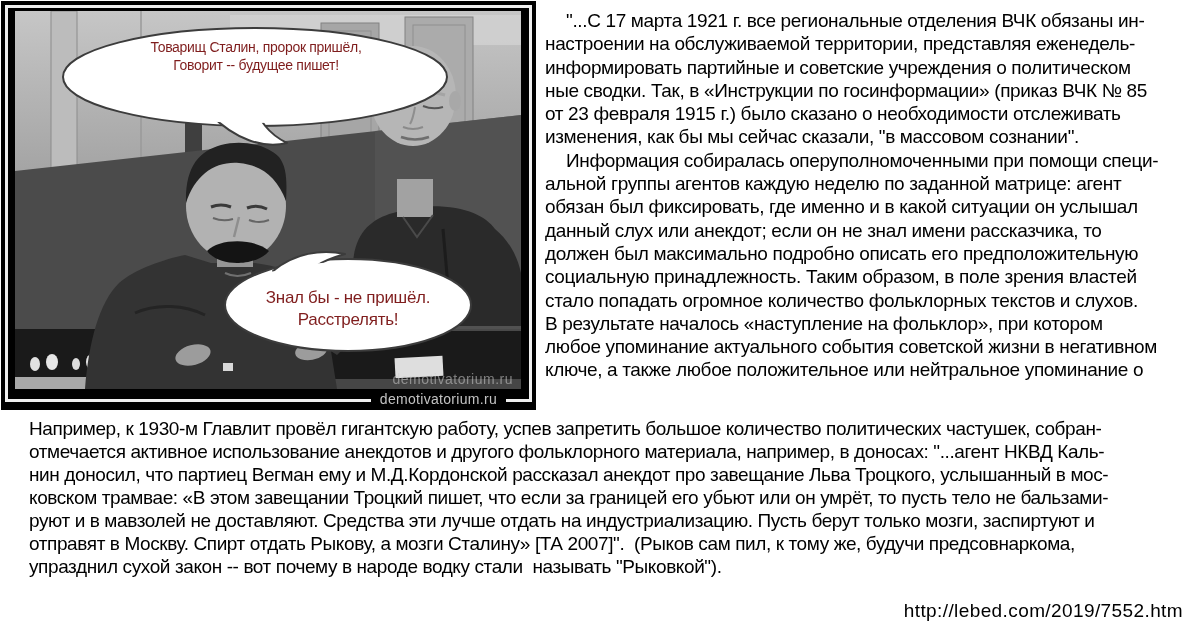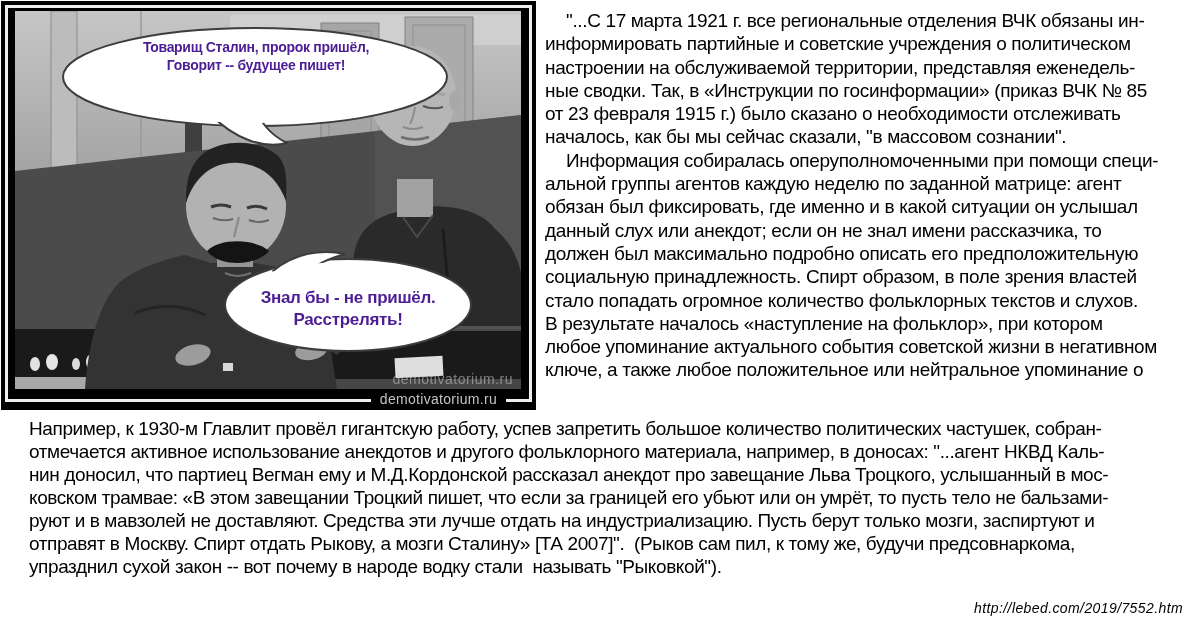--- a/index.html
+++ b/index.html
@@ -9,40 +9,40 @@
   }
 
   
   .demotivator { position:absolute; left:1px; top:1px; width:535px; height:409px; background:#000; }
   .demo-border { position:absolute; left:4px; top:4px; right:4px; bottom:8px;
                  border:3px solid #efefef; pointer-events:none; z-index:1; }
   .photo { position:absolute; left:14px; top:10px; width:506px; height:378px;
            background:#b0b0b0; overflow:hidden; z-index:2; }
   .photo svg { position:absolute; left:0; top:0; }
 
-  .bubble-text { position:absolute; text-align:center; font-weight:bold; color:#4c1d95; z-index:5; }
+  .bubble-text { position:absolute; text-align:center; font-weight:normal; color:#7f1d1d; z-index:5; }
   .bubble-text.b1 { left:50px; top:27px; width:382px; font-size:14px; line-height:18px; letter-spacing:-0.3px; }
   .bubble-text.b2 { left:213px; top:276px; width:240px; font-size:17px; line-height:22px; letter-spacing:-0.3px; }
 
   .photo-watermark { position:absolute; right:8px; bottom:2px; z-index:6;
     font-size:14px; color:rgba(205,205,205,0.55); letter-spacing:0.5px; }
 
   .frame-caption { position:absolute; top:390px; right:30px; z-index:3;
     background:#000; padding:0 9px; color:#c2c2c2; font-size:14px; line-height:17px; letter-spacing:0.3px; }
 
   
   .right-col { position:absolute; left:545px; top:9px; width:646px;
     font-size:19px; line-height:23.3px; letter-spacing:-0.35px; }
   .bottom-col { position:absolute; left:5px; top:417px; width:1186px;
     font-size:19px; line-height:23px; letter-spacing:-0.4px;margin-left:24px; }
   .tline { white-space:pre; }
   .tline.indent { padding-left:21px; }
 
   .source-url { position:absolute; right:10px; top:600px;
-    font-style:italic; font-size:14px; letter-spacing:0.4px; }
+    font-size:19px; letter-spacing:0.4px; }
 </style>
 </head>
 <body>
 
 <div class="demotivator">
   <div class="demo-border"></div>
 
   <div class="photo">
     <svg width="506" height="378" viewBox="0 0 506 378">
       <defs>
@@ -142,31 +142,31 @@
     </div>
 
     <div class="photo-watermark">demotivatorium.ru</div>
   </div>
 
   <div class="frame-caption">demotivatorium.ru</div>
 </div>
 
 <div class="right-col">
   <div class="tline indent">"...С 17 марта 1921 г. все региональные отделения ВЧК обязаны ин-</div>
+  <div class="tline">настроении на обслуживаемой территории, представляя еженедель-</div>
   <div class="tline">информировать партийные и советские учреждения о политическом</div>
-  <div class="tline">настроении на обслуживаемой территории, представляя еженедель-</div>
   <div class="tline">ные сводки. Так, в «Инструкции по госинформации» (приказ ВЧК № 85</div>
   <div class="tline">от 23 февраля 1915 г.) было сказано о необходимости отслеживать</div>
-  <div class="tline">началось, как бы мы сейчас сказали, "в массовом сознании".</div>
+  <div class="tline">изменения, как бы мы сейчас сказали, "в массовом сознании".</div>
   <div class="tline indent">Информация собиралась оперуполномоченными при помощи специ-</div>
   <div class="tline">альной группы агентов каждую неделю по заданной матрице: агент</div>
   <div class="tline">обязан был фиксировать, где именно и в какой ситуации он услышал</div>
   <div class="tline">данный слух или анекдот; если он не знал имени рассказчика, то</div>
   <div class="tline">должен был максимально подробно описать его предположительную</div>
-  <div class="tline">социальную принадлежность. Спирт образом, в поле зрения властей</div>
+  <div class="tline">социальную принадлежность. Таким образом, в поле зрения властей</div>
   <div class="tline">стало попадать огромное количество фольклорных текстов и слухов.</div>
   <div class="tline">В результате началось «наступление на фольклор», при котором</div>
   <div class="tline">любое упоминание актуального события советской жизни в негативном</div>
   <div class="tline">ключе, а также любое положительное или нейтральное упоминание о</div>
 </div>
 
 <div class="bottom-col">
   <div class="tline">Например, к 1930-м Главлит провёл гигантскую работу, успев запретить большое количество политических частушек, собран-</div>
   <div class="tline">отмечается активное использование анекдотов и другого фольклорного материала, например, в доносах: "...агент НКВД Каль-</div>
   <div class="tline">нин доносил, что партиец Вегман ему и М.Д.Кордонской рассказал анекдот про завещание Льва Троцкого, услышанный в мос-</div>

